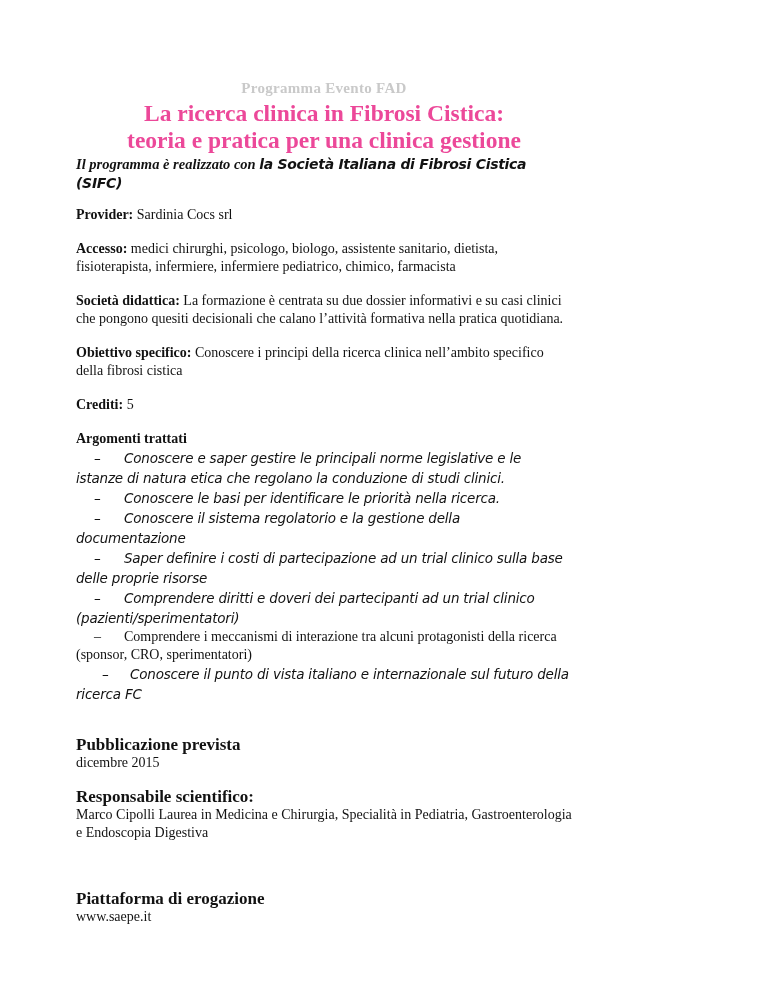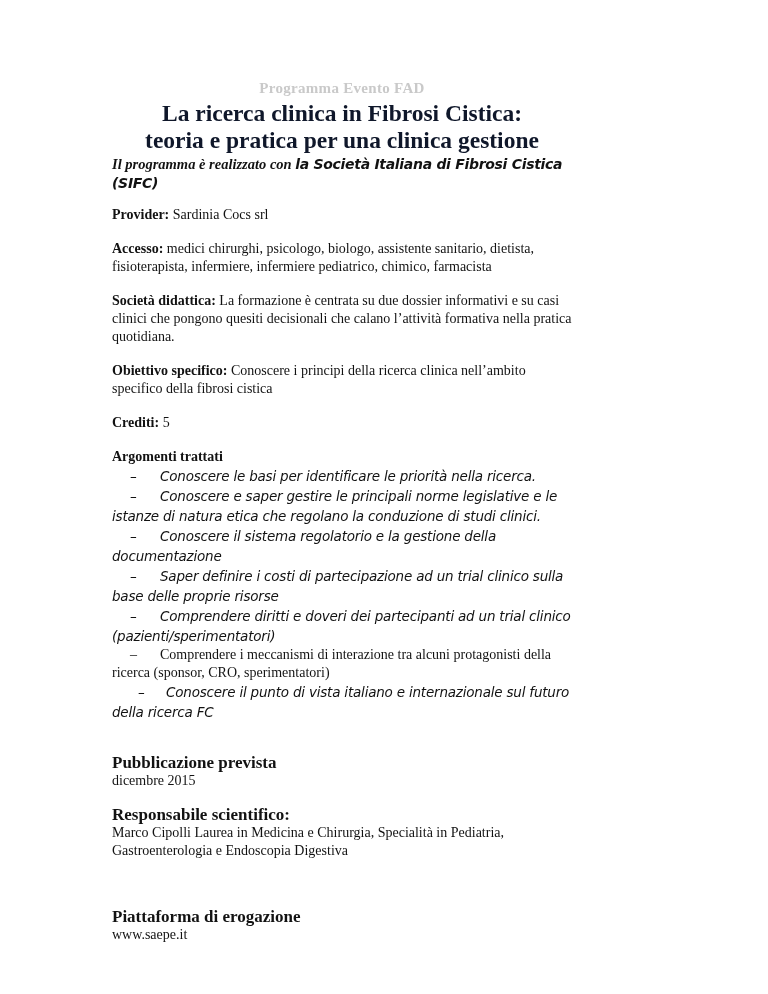--- a/index.html
+++ b/index.html
@@ -6,40 +6,40 @@
   body {
     background: #ffffff;
     font-family: "Liberation Serif", serif;
     color: #121212;
   }
   .page {
     width: 644px;
     height: 994px;
     background: #ffffff;
     box-sizing: border-box;
-    padding: 80px 72px 0 112px;
+    padding: 80px 72px 0 76px;
     overflow: hidden;
   }
   
   .watermark {
     text-align: center;
     font-family: "Liberation Serif", serif;
     font-weight: bold;
     font-size: 15px;
     line-height: 17px;
     color: #c9c9c9;
     letter-spacing: 0.3px;
   }
   .doc-title {
     text-align: center;
     font-family: "Liberation Serif", serif;
     font-weight: bold;
     font-size: 23.5px;
     line-height: 27px;
-    color: #0f172a;
+    color: #ec4899;
     margin-top: 3px;
   }
   .doc-subtitle {
     font-size: 14.5px;
     line-height: 19px;
     font-weight: bold;
     margin-top: 1px;
     font-style: italic;
   }
   .doc-subtitle .sans-part {
@@ -125,23 +125,23 @@
 
     <p class="field"><span class="label">Obiettivo specifico:</span><span> Conoscere i principi della ricerca clinica nell’ambito specifico della fibrosi cistica</span></p>
 
 
     <p class="field"><span class="label">Crediti:</span><span> 5</span></p>
 
     <p class="arg-heading">Argomenti trattati</p>
 
     <div class="arg-list">
 
+      <div class="arg-item cursive"><span class="marker">–</span><span>Conoscere e saper gestire le principali norme legislative e le istanze di natura etica che regolano la conduzione di studi clinici.</span></div>
+
       <div class="arg-item cursive"><span class="marker">–</span><span>Conoscere le basi per identificare le priorità nella ricerca.</span></div>
-
-      <div class="arg-item cursive"><span class="marker">–</span><span>Conoscere e saper gestire le principali norme legislative e le istanze di natura etica che regolano la conduzione di studi clinici.</span></div>
 
       <div class="arg-item cursive"><span class="marker">–</span><span>Conoscere il sistema regolatorio e la gestione della documentazione</span></div>
 
       <div class="arg-item cursive"><span class="marker">–</span><span>Saper definire i costi di partecipazione ad un trial clinico sulla base delle proprie risorse</span></div>
 
       <div class="arg-item cursive"><span class="marker">–</span><span>Comprendere diritti e doveri dei partecipanti ad un trial clinico (pazienti/sperimentatori)</span></div>
 
       <div class="arg-item serif"><span class="marker">–</span><span>Comprendere i meccanismi di interazione tra alcuni protagonisti della ricerca (sponsor, CRO, sperimentatori)</span></div>
 
       <div class="arg-item cursive indent-more"><span class="marker">–</span><span>Conoscere il punto di vista italiano e internazionale sul futuro della ricerca FC</span></div>

